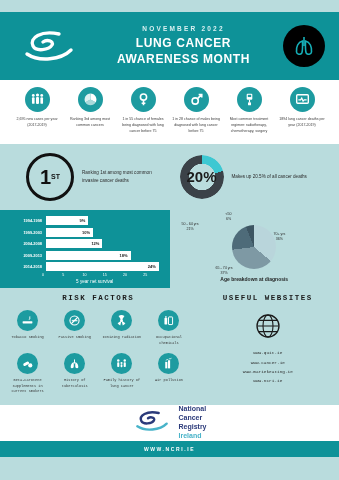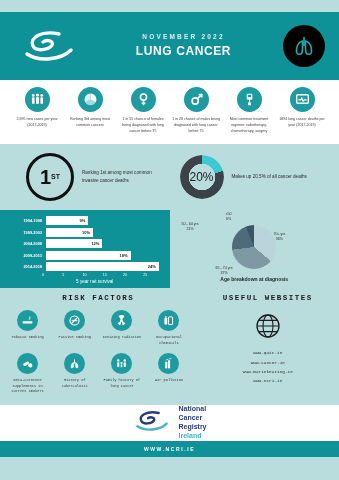--- a/index.html
+++ b/index.html
@@ -58,21 +58,21 @@
   .stat-txt{font-size:4.6px;line-height:1.8;color:#2b2b2b;margin-left:8px;max-width:85px;}
   .donutwrap{position:relative;width:44px;height:44px;margin-left:10px;}
   .donut{
     width:44px;height:44px;border-radius:50%;
     background:conic-gradient(#3dc8d2 0deg 74deg, #3b4248 74deg 360deg);
     -webkit-mask:radial-gradient(circle, transparent 13px, #000 13.5px);
             mask:radial-gradient(circle, transparent 13px, #000 13.5px);
   }
   .donut-label{
     position:absolute;inset:0;display:flex;align-items:center;justify-content:center;
-    font-size:12px;font-weight:normal;color:#1b1b1b;
+    font-size:15px;font-weight:bold;color:#1b1b1b;
   }
 
   
   .charts{display:flex;background:#b9dcdd;}
   .barbox{width:50%;background:#0e9298;padding:6px 6px 4px;box-sizing:border-box;}
   .bar-row{display:flex;align-items:center;height:10px;margin-bottom:1.5px;}
   .bar-lbl{width:36px;text-align:right;font-size:3.9px;font-weight:bold;color:#ffffff;padding-right:4px;}
   .bar-track{flex:1;height:9px;position:relative;}
   .bar-fill{height:9px;background:#ffffff;display:flex;align-items:center;justify-content:flex-end;}
   .bar-val{font-size:4px;font-weight:bold;color:#222;padding-right:3px;}
@@ -128,20 +128,21 @@
   <div class="header">
     <div class="hdr-logo">
       <svg width="60" height="36" viewBox="0 0 60 36">
         <path d="M40 6 C22 2 10 10 14 18 C17 24 30 22 33 17 C35 13 28 11 24 14" fill="none" stroke="#fff" stroke-width="3.4" stroke-linecap="round"></path>
         <path d="M8 26 C20 34 42 32 52 22" fill="none" stroke="#fff" stroke-width="3.4" stroke-linecap="round"></path>
       </svg>
     </div>
     <div class="hdr-title">
       <div class="hdr-month">NOVEMBER 2022</div>
       <div class="hdr-main">LUNG CANCER</div>
+      <div class="hdr-main">AWARENESS MONTH</div>
     </div>
     <div class="hdr-lungs">
       <svg width="26" height="26" viewBox="0 0 26 26">
         <path d="M13 4 v9" stroke="#16b0b8" stroke-width="1.6" fill="none"></path>
         <path d="M11.5 8 C7 9 5 14 5.5 19 C5.8 21.5 9.5 22 10.8 20 C11.6 18.6 11.6 12 11.5 8 Z" fill="none" stroke="#16b0b8" stroke-width="1.6"></path>
         <path d="M14.5 8 C19 9 21 14 20.5 19 C20.2 21.5 16.5 22 15.2 20 C14.4 18.6 14.4 12 14.5 8 Z" fill="none" stroke="#16b0b8" stroke-width="1.6"></path>
       </svg>
     </div>
   </div>
 

